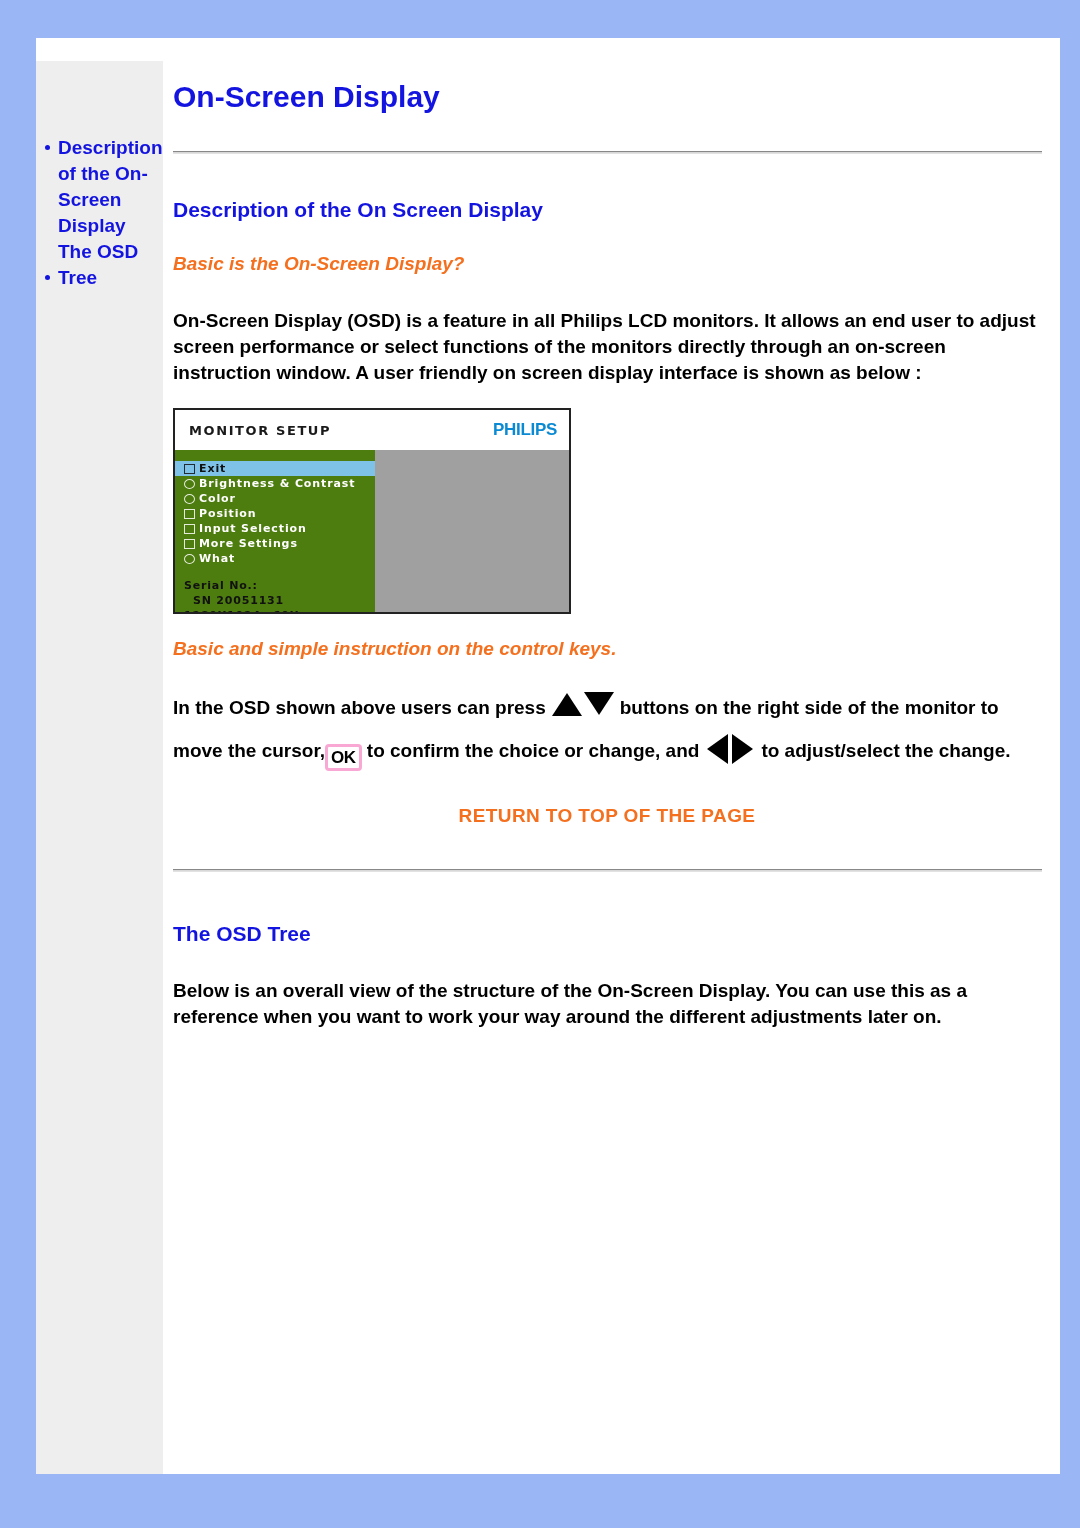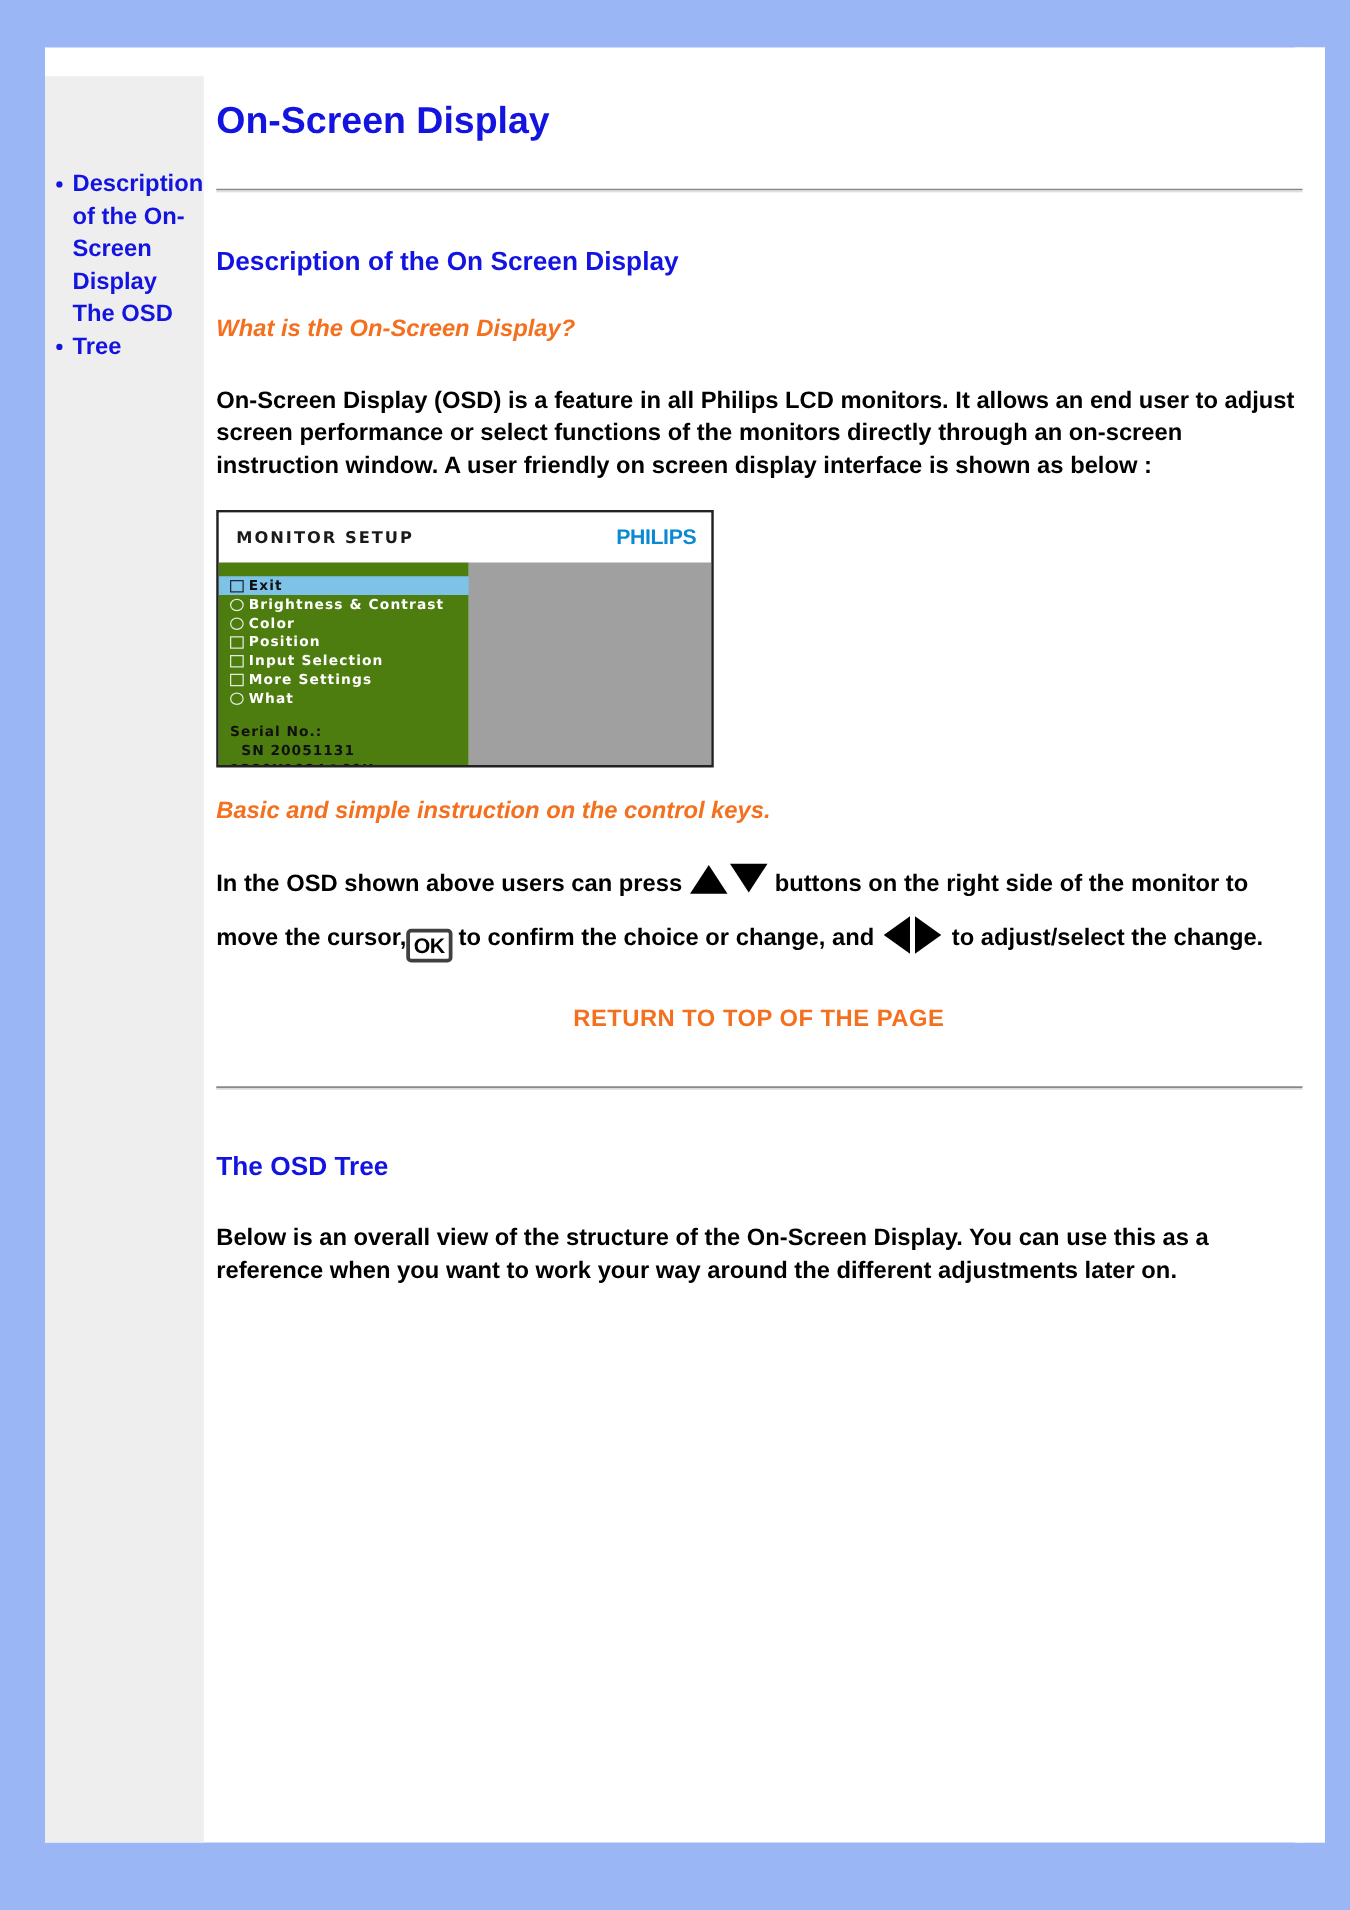--- a/index.html
+++ b/index.html
@@ -198,21 +198,21 @@
   }
   .tri-right {
     border-top: 15px solid transparent;
     border-bottom: 15px solid transparent;
     border-left: 21px solid #000;
     margin: 0 8px 0 2px;
     vertical-align: -7px;
   }
   .okkey {
     display: inline-block;
-    border: 3px solid #404040;
+    border: 3px solid #f9a8d4;
     border-radius: 4px;
     background: #fff;
     color: #000;
     font-size: 17px;
     font-weight: bold;
     line-height: 18px;
     padding: 2px 3px 1px 3px;
     vertical-align: -6px;
     letter-spacing: -0.5px;
     font-family: "Liberation Sans", sans-serif;
@@ -365,21 +365,21 @@
 
   <main id="content">
     <div class="inner">
 
       <h1 class="page-title">On-Screen Display</h1>
 
       <div class="rule" id="rule-1"></div>
 
       <h2 class="section-title" id="sect-desc">Description of the On Screen Display</h2>
 
-      <h3 class="sub-title" id="sub-what">What is the On-Screen Display?</h3>
+      <h3 class="sub-title" id="sub-what">Basic is the On-Screen Display?</h3>
 
       <p class="body" id="para-osd">On-Screen Display (OSD) is a feature in all Philips LCD monitors. It allows an end user to adjust screen performance or select functions of the monitors directly through an on-screen instruction window. A user friendly on screen display interface is shown as below :</p>
 
       <div id="osd-figure">
 
         <div id="osd-header">
           <span id="osd-title">MONITOR SETUP</span>
           <span id="osd-brand">PHILIPS</span>
         </div>
 

